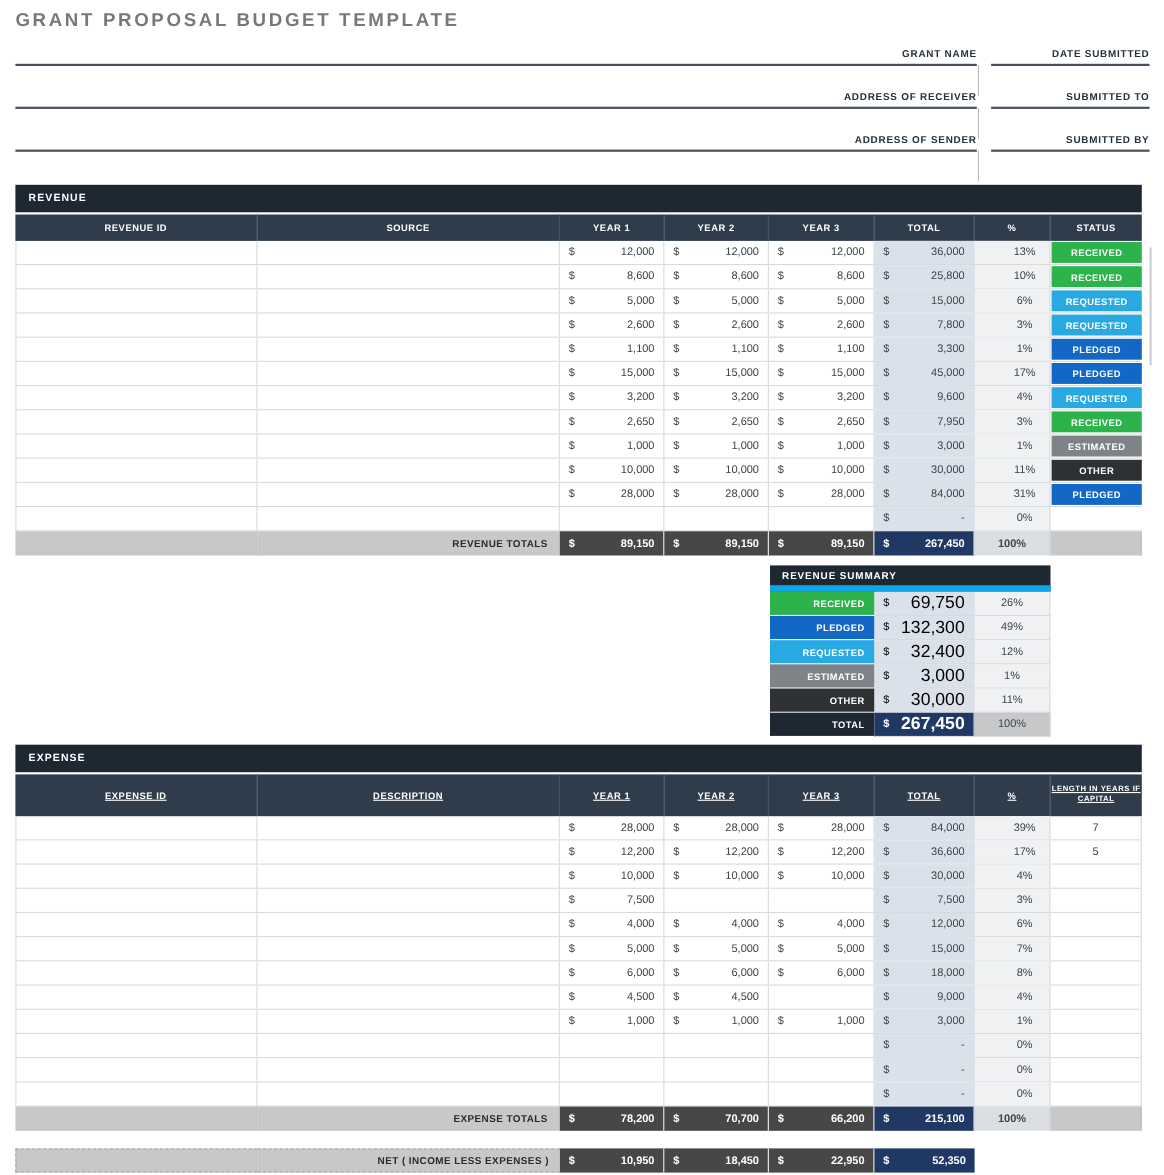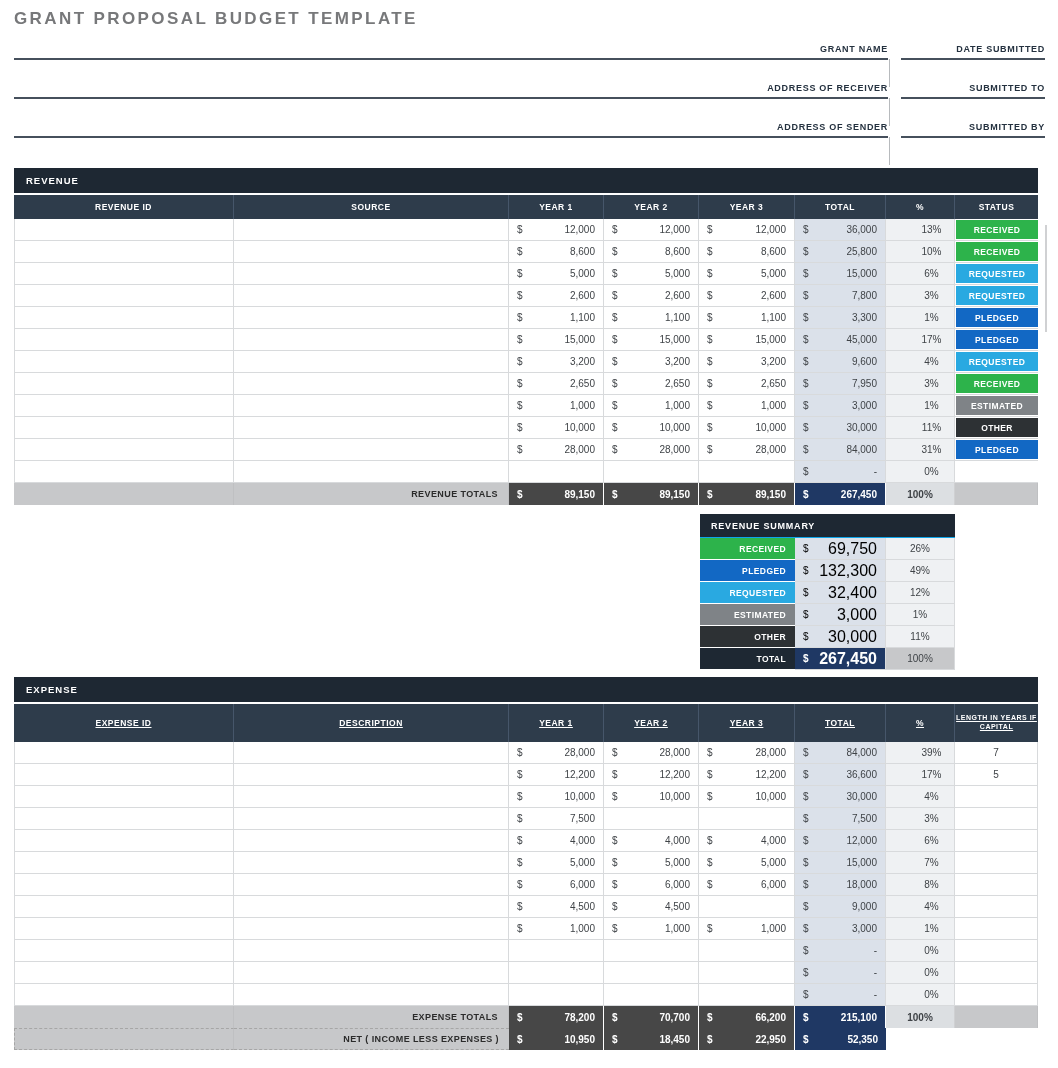--- a/index.html
+++ b/index.html
@@ -70,32 +70,32 @@
   }
   .dark { background: var(--dark_cell); color: #fff; font-weight: bold; border-right: 1px solid #fff; }
   .navy { background: var(--navy_cell); color: #fff; font-weight: bold; border-right: 1px solid #fff; }
   .tot-pct { background: var(--totals_pct_fill); color: #3f4347; font-weight: bold; display:flex; align-items:center; justify-content:center; border-right: 1px solid #cfd0d2;}
   
   .summary { margin: 9px 0 7px 686px; width: 255px; }
   .sum-title {
     height: 24px; background: var(--section_bar); color: #fff;
     display: flex; align-items: center; padding-left: 11px;
     font-size: 9px; font-weight: bold; letter-spacing: .8px;
-    border-bottom: 1px solid #0ea5e9;
+    border-bottom: 6px solid #0ea5e9;
   }
   .sum-row { display: flex; height: 22px; }
   .sum-label {
     width: 95px; display: flex; align-items: center; justify-content: flex-end;
     padding-right: 9px; color: #fff; font-size: 8.5px; font-weight: bold;
     letter-spacing: .4px; border-bottom: 1px solid #fff;
   }
   .sum-amt { width: 91px; background: var(--total_fill); border-right:1px solid var(--row_line); border-bottom:1px solid var(--row_line);}
   .sum-pct { width: 69px; background: var(--pct_fill); display:flex; align-items:center; justify-content:center; font-size:10px; color:var(--value_text); border-bottom:1px solid var(--row_line); border-right:1px solid var(--row_line);}
   
-  .netwrap { margin-top: 0; display: flex; height: 22px; }
+  .netwrap { margin-top: 16px; display: flex; height: 22px; }
   .dashL { border-top:1px dashed #a6a6a6; border-bottom:1px dashed #a6a6a6; border-left:1px dashed #a6a6a6; border-right:1px solid #bfc0c2; }
   .dashM { border-top:1px dashed #a6a6a6; border-bottom:1px dashed #a6a6a6; border-right:none; }
   .page-break-line { position:absolute; width:2px; background:#d0d1d3; }
 </style>
 </head>
 <body>
 
 <div class="page">
 
   <div class="page-title">GRANT PROPOSAL BUDGET TEMPLATE</div>

